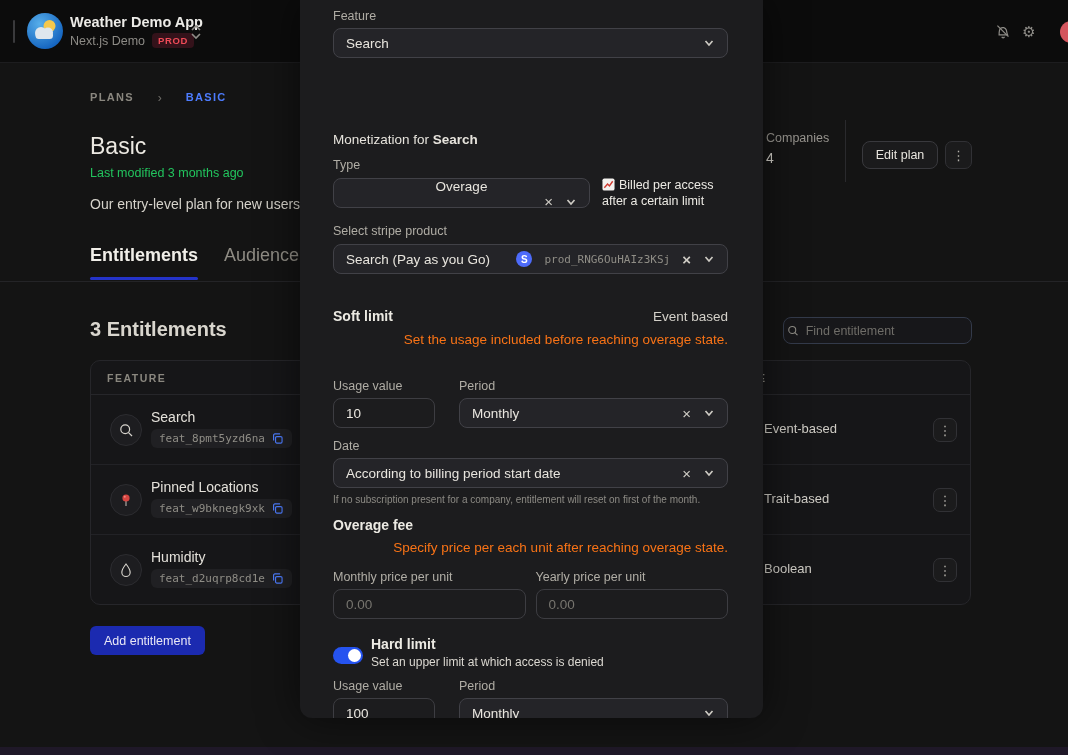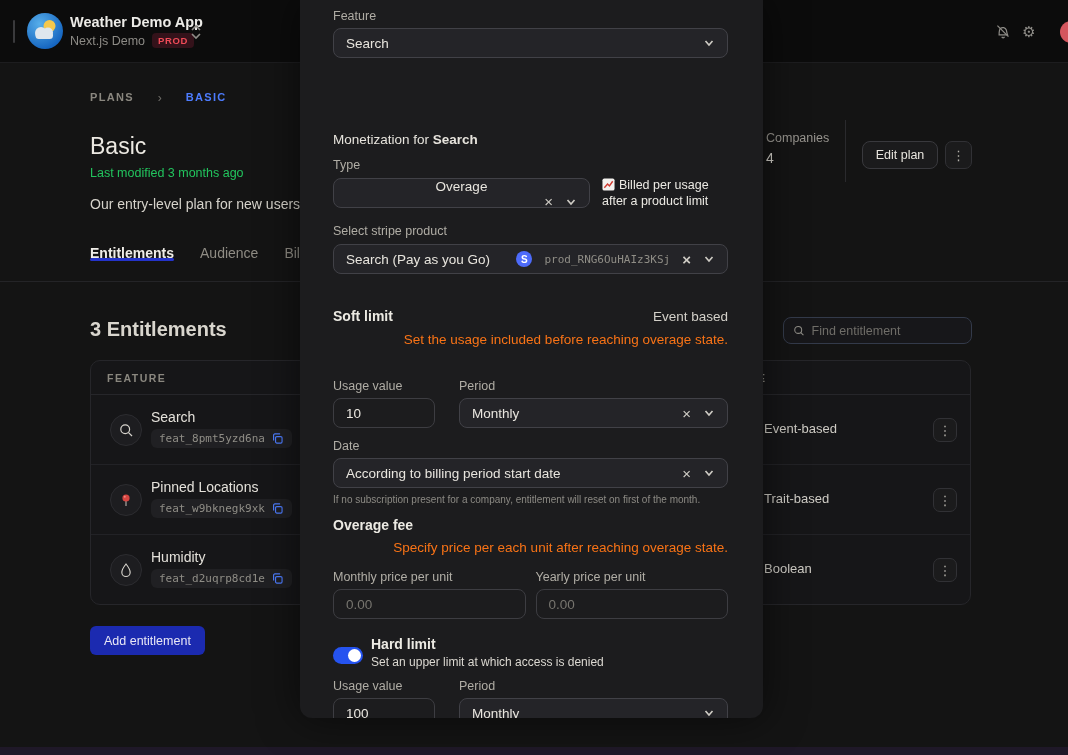--- a/index.html
+++ b/index.html
@@ -24,37 +24,37 @@
   
   .crumb { position:absolute; left:90px; top:91px; display:flex; gap:24px; align-items:flex-start; font-size:11px; font-weight:700; letter-spacing:1.3px; }
   .crumb .c1 { color:#8a877f; cursor:pointer; }
   .crumb .csep { color:#6f6d68; font-weight:400; letter-spacing:0; font-size:12px; }
   .crumb .c2 { color:#4d7cfe; }
   .plan-title { position:absolute; left:90px; top:133px; font-size:23px; font-weight:500; color:#ece9e2; }
   .plan-mod { position:absolute; left:90px; top:160px; font-size:12.5px; color:#22c55e;margin-top:6px; }
   .plan-desc { position:absolute; left:90px; top:196px; font-size:14px; color:#d6d3cb; }
 
   .tabs { position:absolute; left:90px; top:245px; display:flex; gap:26px; }
-  .tab { font-size:14px; color:#8f8c84; position:relative; cursor:pointer; }
+  .tab { font-size:18px; color:#8f8c84; padding-bottom:14px; position:relative; cursor:pointer; }
   .tab.active { color:#f0eee8; font-weight:700; }
   .tab.active .tab-underline { position:absolute; left:0; right:0; bottom:0; height:3px; background:#2433c9; border-radius:2px; }
   .page-div { position:absolute; left:0; top:281px; width:1068px; height:1px; background:#242427; }
 
   .ent-heading { position:absolute; left:90px; top:318px; font-size:20px; color:#d9d6ce; }
 
   .companies-l { position:absolute; left:766px; top:131px; font-size:12.5px; color:#97948e; }
   .companies-v { position:absolute; left:766px; top:150px; font-size:14px; color:#d5d2cb; }
   .vdiv { position:absolute; left:845px; top:120px; width:1px; height:62px; background:#2a2a2d; }
   .edit-btn { position:absolute; left:862px; top:141px; width:76px; height:28px; background:#1b1b1c; border:1px solid #39393d; border-radius:8px;
               color:#e8e5de; font-size:12.5px; display:flex; align-items:center; justify-content:center; cursor:pointer; }
   .kebab-btn { background:#1b1b1c; border:1px solid #313135; border-radius:7px; color:#b5b2ab; display:flex; align-items:center; justify-content:center; cursor:pointer; font-size:13px; }
   .hdr-kebab { position:absolute; left:945px; top:141px; width:27px; height:28px; }
 
   .find-box { position:absolute; left:783px; top:317px; width:189px; height:27px; border:1px solid #333a4a; border-radius:8px;
-              display:flex; align-items:center; padding:0 9px; gap:7px; background:#17171a; }
+              display:flex; align-items:center; padding:0 3px; gap:7px; background:#17171a; }
   .find-box input { background:transparent; border:none; outline:none; color:#c9c6bf; font-size:12.5px; width:100%; font-family:inherit; }
   .find-box input::placeholder { color:#6f6d68; }
 
   
   .ent-table { position:absolute; left:90px; top:360px; width:881px; height:245px; border:1px solid #26262a; border-radius:10px; background:#161618; }
   .thead { height:34px; border-bottom:1px solid #26262a; position:relative; }
   .th { position:absolute; top:11px; font-size:10.5px; font-weight:700; letter-spacing:1.5px; color:#8a877f; }
   .th-feature { left:16px; }
   .th-type { left:642px; }
   .trow { position:relative; height:70px; border-bottom:1px solid #222226; cursor:pointer; }
@@ -281,21 +281,21 @@
           <span class="clear-x">×</span>
           <svg width="12" height="12" viewBox="0 0 12 12">
             <polyline points="2.5,4 6,8 9.5,4" fill="none" stroke="#cfccc5" stroke-width="1.6"></polyline>
           </svg>
         </span>
       </div>
       <div class="billed-note" style="top:20px;">
         <svg width="13" height="13" viewBox="0 0 14 14" style="display:inline-block; vertical-align:-2px; margin-right:4px;">
           <rect x="0.5" y="0.5" width="13" height="13" rx="2" fill="#f4f2ef"></rect>
           <polyline points="2.5,10.5 6,6.5 8,8.5 11.5,3.5" fill="none" stroke="#d03a30" stroke-width="1.5"></polyline>
-        </svg><span>Billed per usage after a product limit</span>
+        </svg><span>Billed per access after a certain limit</span>
       </div>
     </div>
 
     <div class="g" style="top:224px;">
       <div class="lbl">Select stripe product</div>
       <div class="sel" style="margin-top:6px;">
         <span>Search (Pay as you Go)</span>
         <span class="rt">
           <span class="stripe-badge">S</span>
           <span class="prod-id">prod_RNG6OuHAIz3KSj</span>

